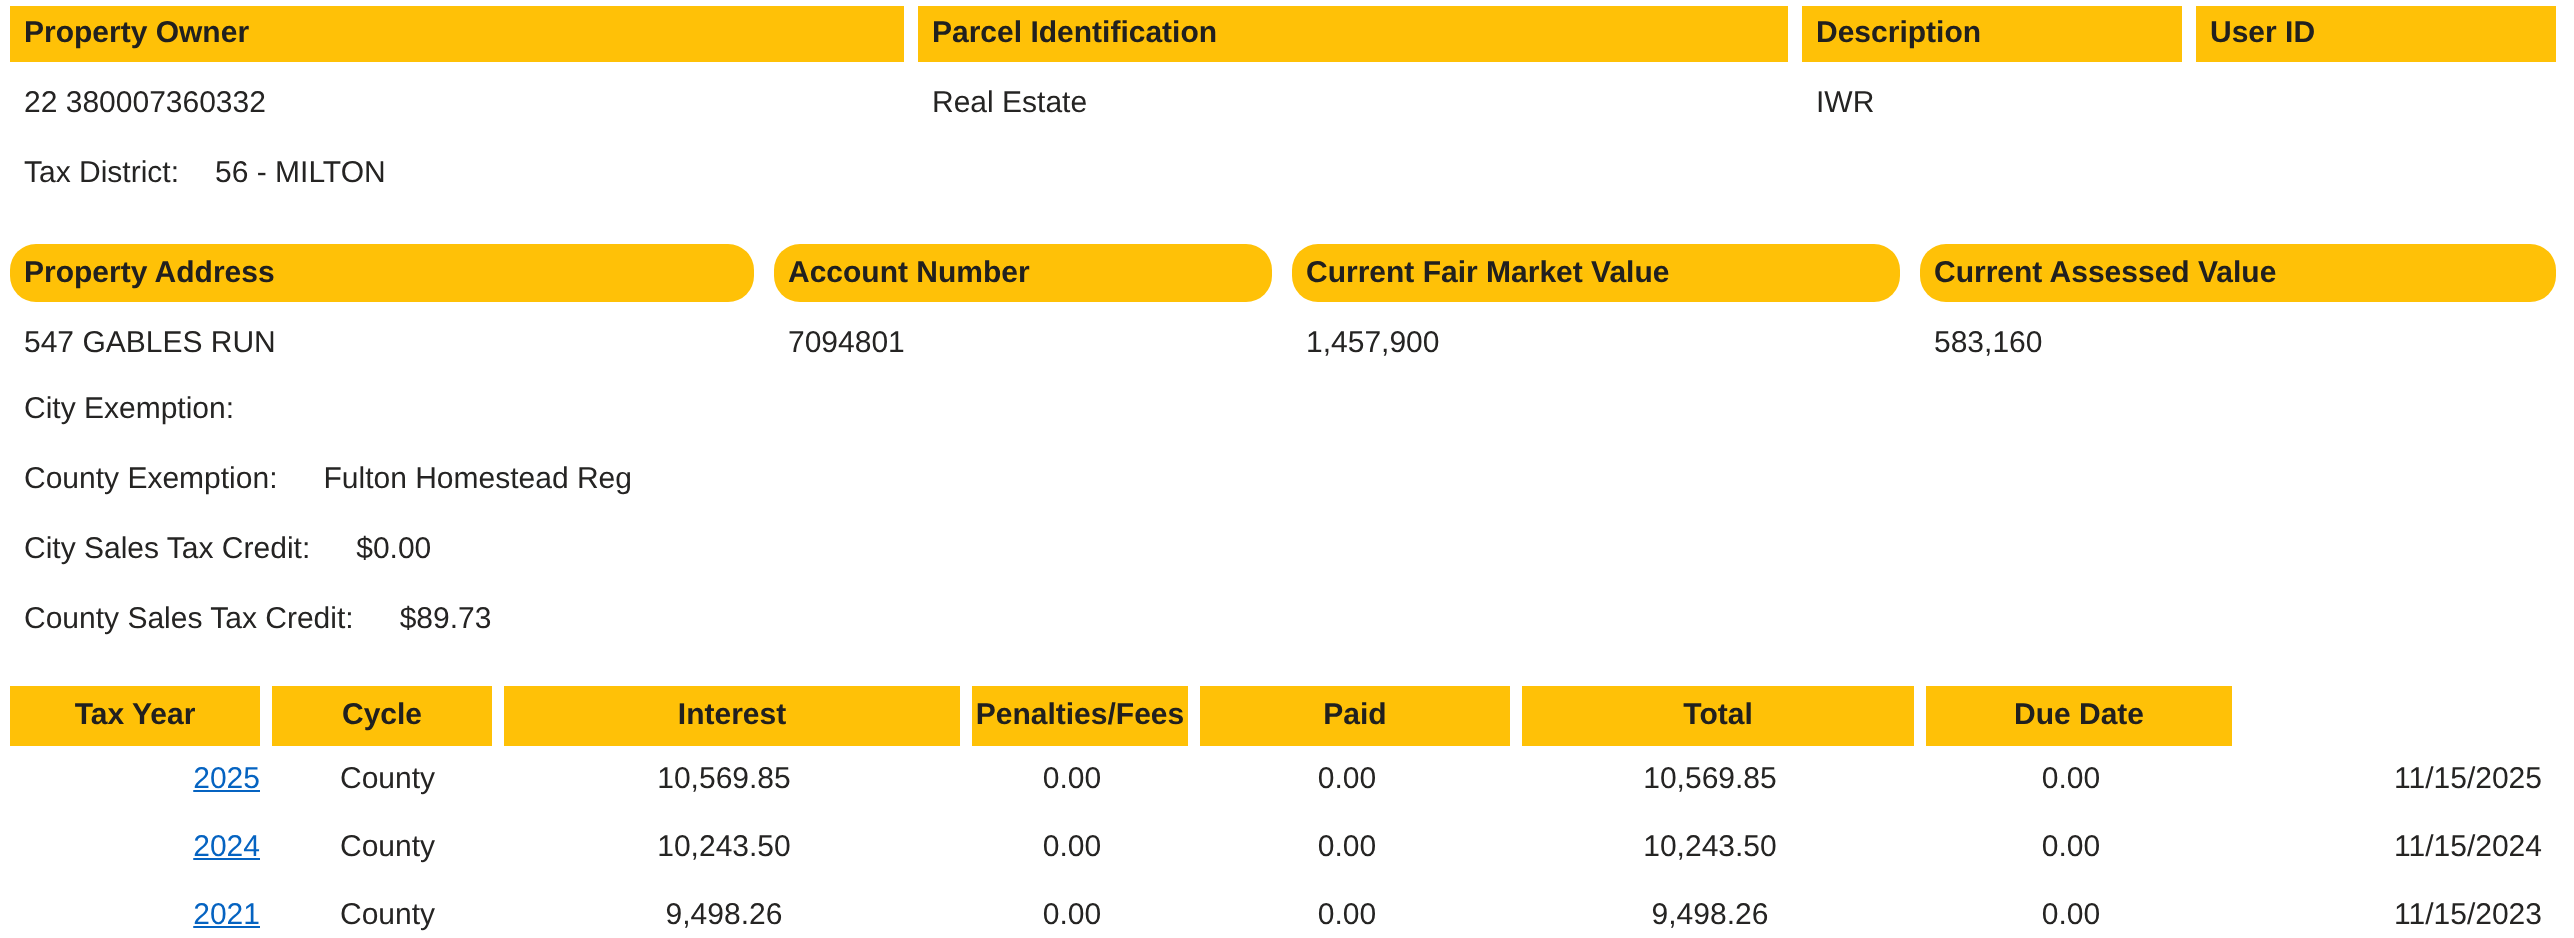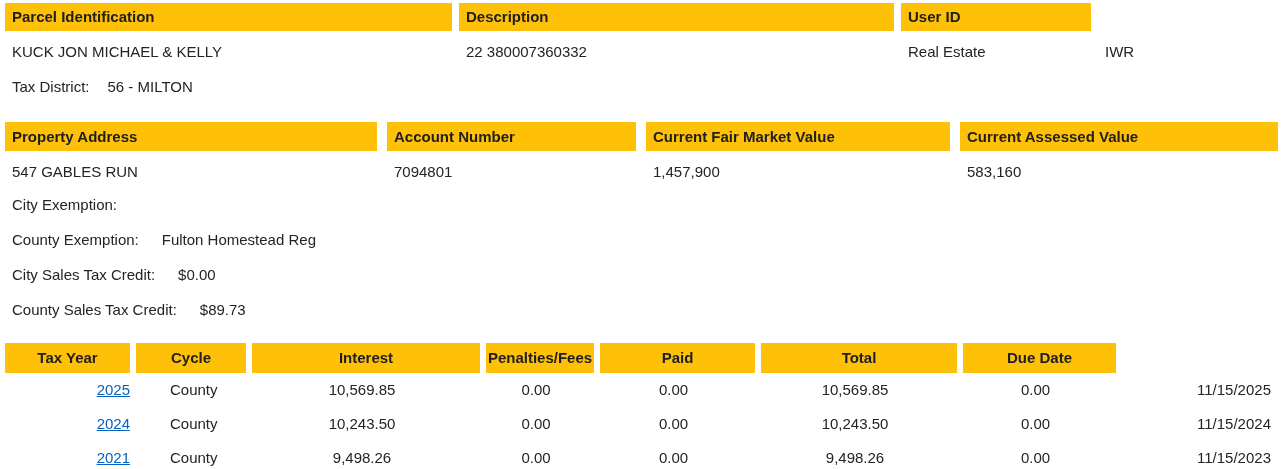--- a/index.html
+++ b/index.html
@@ -34,21 +34,21 @@
     font-weight: bold;
     height: 28px;
     line-height: 28px;
     padding: 0 7px;
     box-sizing: border-box;
     white-space: nowrap;
     overflow: hidden;
   }
   .band1 { margin-top: 3px; }
   .band2 { margin-top: 26px; }
-  .band2 .hdr { height: 29px; line-height: 29px; }
+  .band2 .hdr { height: 29px; line-height: 29px; border-radius: 13px; }
 
   
   .val-row { margin-top: 12px; }
   .val {
     padding: 0 7px;
     height: 18px;
     line-height: 18px;
     white-space: nowrap;
   }
 
@@ -88,26 +88,26 @@
     cursor: pointer;
   }
 </style>
 </head>
 <body>
 
 <div class="page">
 
   <section class="band1">
     <div class="hdr-row grid1">
+      <div class="hdr">Property Owner</div>
       <div class="hdr">Parcel Identification</div>
       <div class="hdr">Description</div>
       <div class="hdr">User ID</div>
     </div>
     <div class="val-row grid1">
-      <div class="val">KUCK JON MICHAEL &amp; KELLY</div>
       <div class="val">22 380007360332</div>
       <div class="val">Real Estate</div>
       <div class="val">IWR</div>
     </div>
     <div class="tax-district">
       <span>Tax District:</span><span class="dval">56 - MILTON</span>
     </div>
   </section>
 
   <section class="band2">

